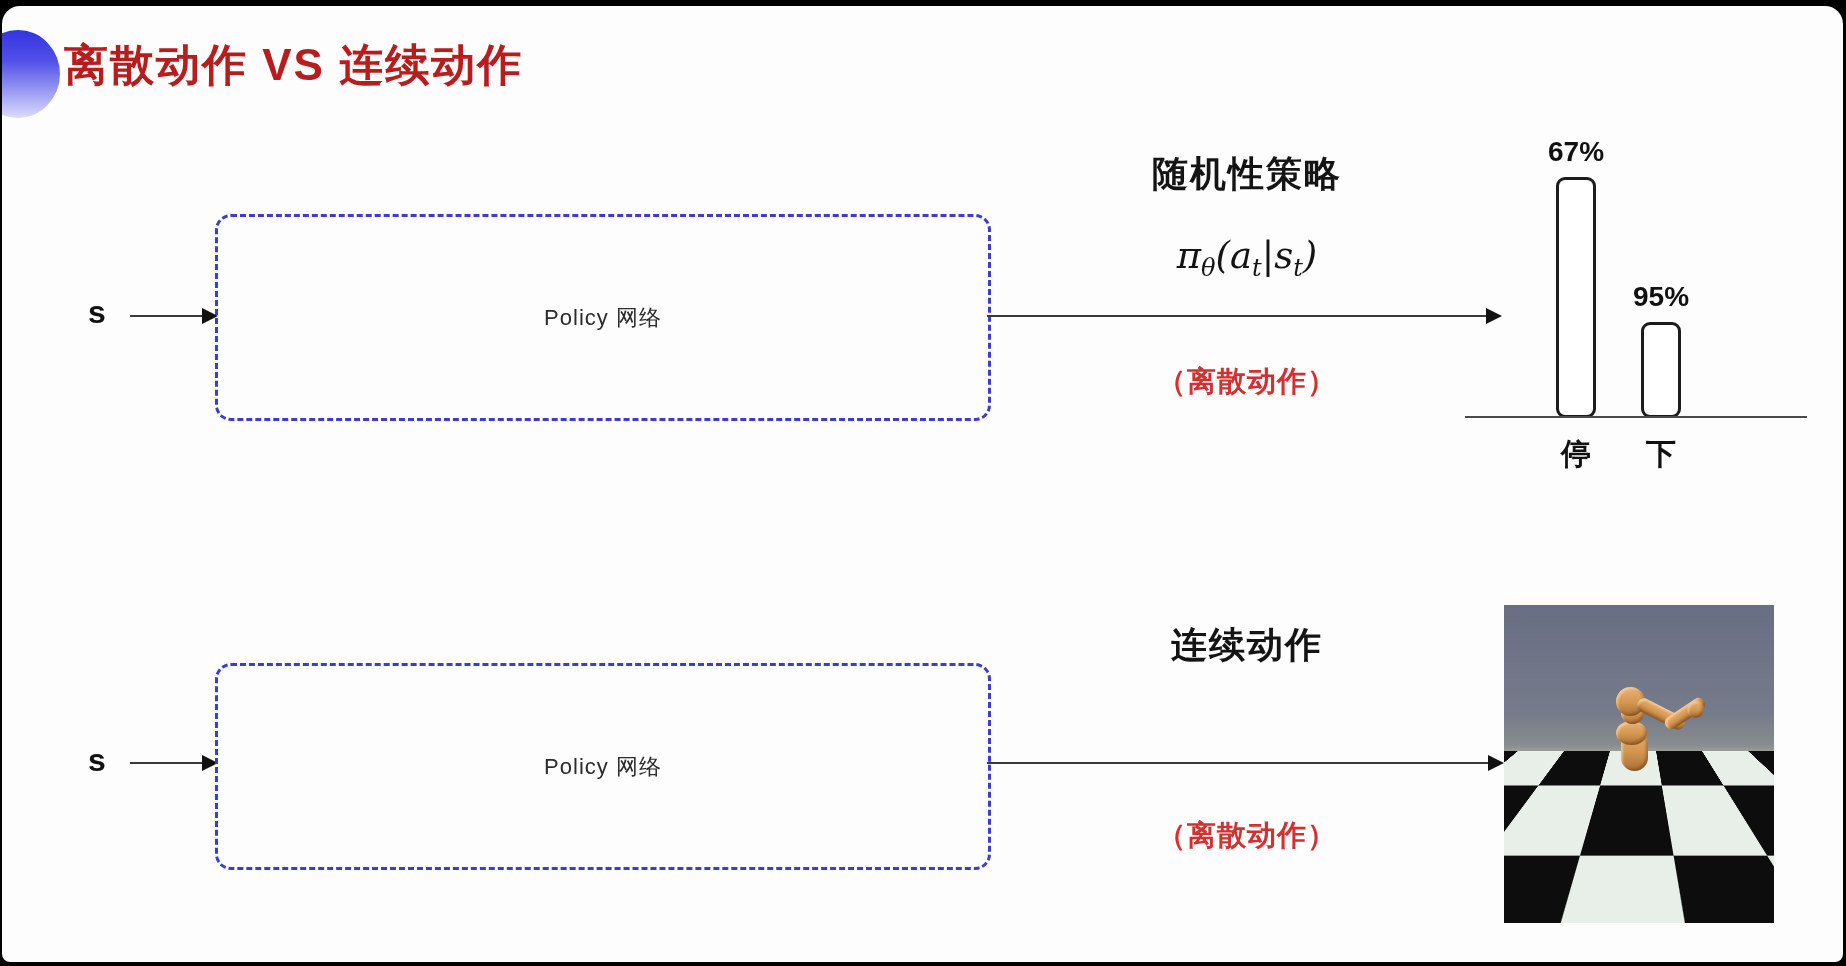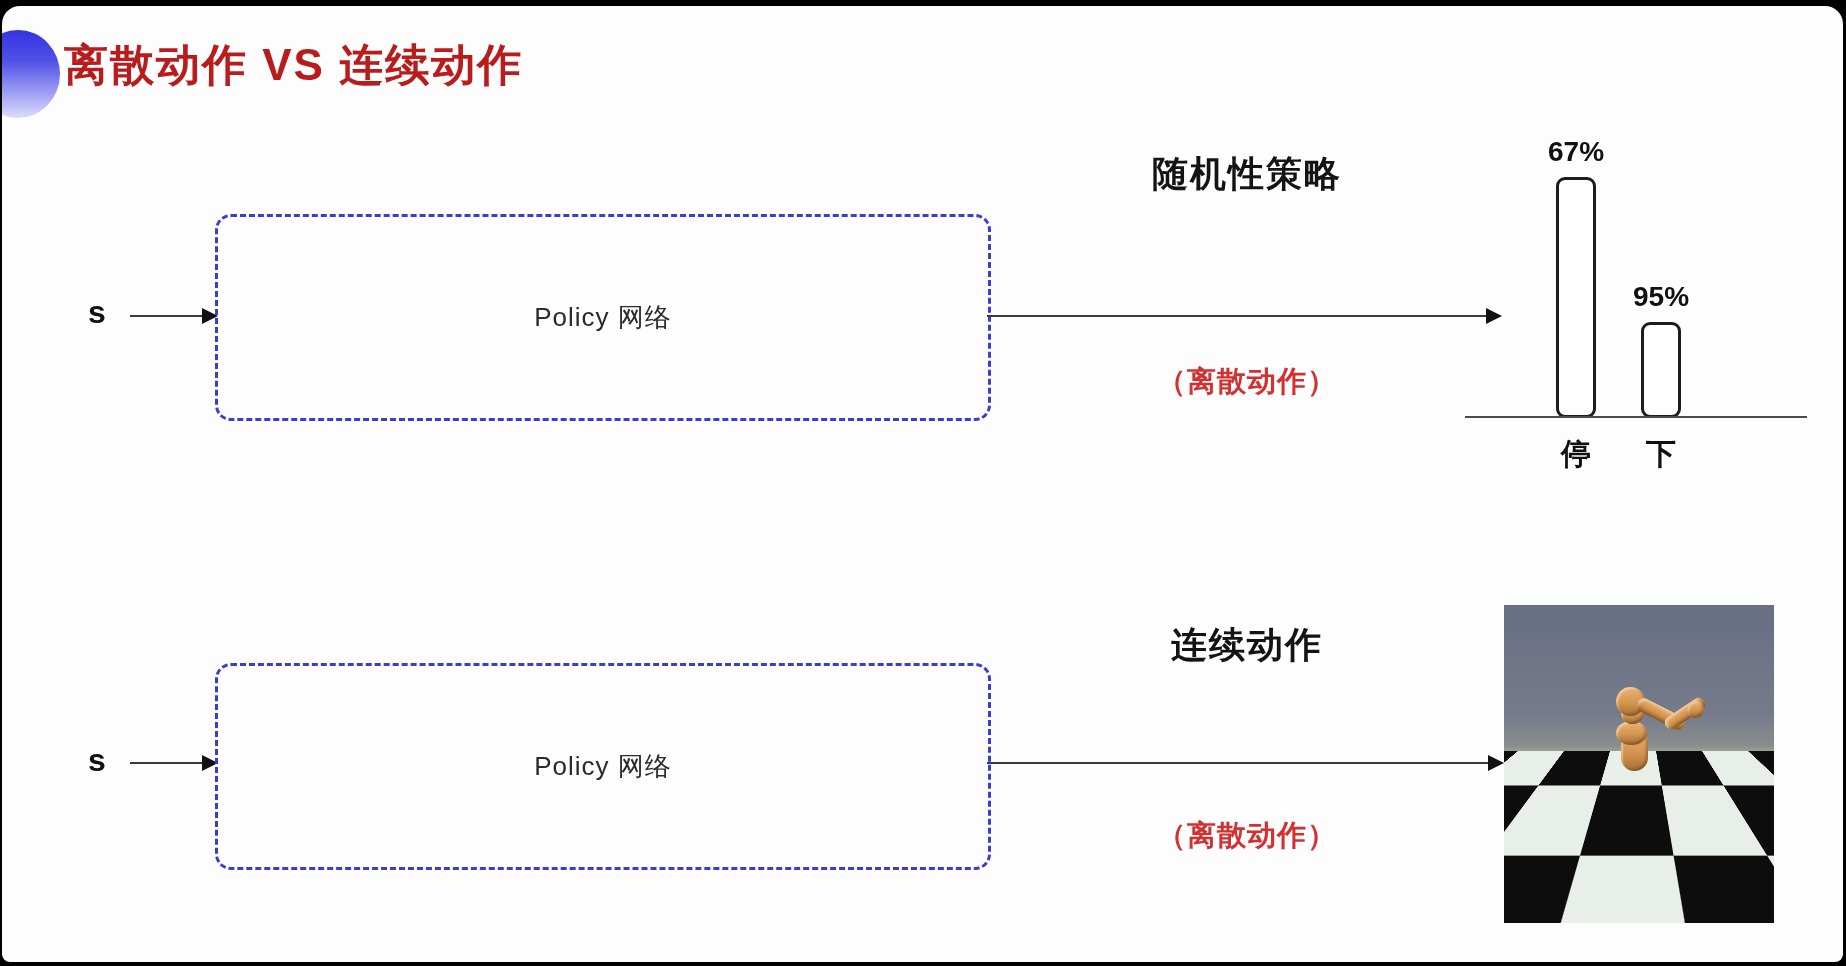--- a/index.html
+++ b/index.html
@@ -7,21 +7,21 @@
   .card{position:absolute;left:2px;top:6px;width:1841px;height:956px;background:#fdfdfd;
     border-radius:18px 18px 8px 8px;overflow:hidden;}
   
   .orb{position:absolute;left:-26px;top:24px;width:84px;height:88px;border-radius:50%;
     background:linear-gradient(180deg,#3434e0 0%,#5050e8 35%,#9b9bf2 70%,#dcdcfb 100%);}
   .page-title{position:absolute;left:62px;top:30px;font-size:44px;font-weight:600;color:#b91c1c;letter-spacing:2px;}
   
   .s-label{position:absolute;font-size:32px;font-weight:700;color:#111;}
   .policy-box{position:absolute;left:213px;width:770px;height:201px;border:3px dashed #3c3cd4;
     border-radius:16px;display:flex;align-items:center;justify-content:center;background:transparent;}
-  .policy-box .lbl{font-size:26px;color:#2b2b2b;letter-spacing:1px;text-align:right;}
+  .policy-box .lbl{font-size:22px;color:#2b2b2b;letter-spacing:1px;text-align:right;}
   .arrow{position:absolute;}
   .arrow .shaft{position:absolute;left:0;right:12px;top:-1px;height:2px;background:#3a3a3a;}
   .arrow .head{position:absolute;right:0;top:-8px;width:0;height:0;
     border-left:16px solid #111;border-top:8px solid transparent;border-bottom:8px solid transparent;}
   .policy-caption{position:absolute;left:1062px;width:366px;text-align:center;}
   .policy-title{font-size:36px;font-weight:600;color:#141414;letter-spacing:2px;}
   .formula{font-family:"DejaVu Serif", serif;font-style:italic;font-size:37px;color:#141414;}
   .formula sub{font-size:24px;}
   .action-note{font-size:29px;font-weight:700;color:#d43030;letter-spacing:1px;}
   
@@ -70,20 +70,23 @@
     <span class="lbl">Policy 网络</span>
   </div>
 
   <div class="arrow" style="left:985px;top:310px;width:515px;">
     <div class="shaft"></div>
     <div class="head"></div>
   </div>
 
   <div class="policy-caption" style="top:144px;">
     <span class="policy-title">随机性策略</span>
+  </div>
+  <div class="policy-caption" style="top:228px;">
+    <span class="formula"><span>π</span><sub>θ</sub><span>(a</span><sub>t</sub><span>|s</span><sub>t</sub><span>)</span></span>
   </div>
   <div class="policy-caption" style="top:356px;">
     <span class="action-note">（离散动作）</span>
   </div>
 
   <div class="chart">
     <div class="bars-row">
         <div class="bar-col">
           <div class="bar-value">67%</div>
           <div class="bar" style="height: 241px;"></div>

